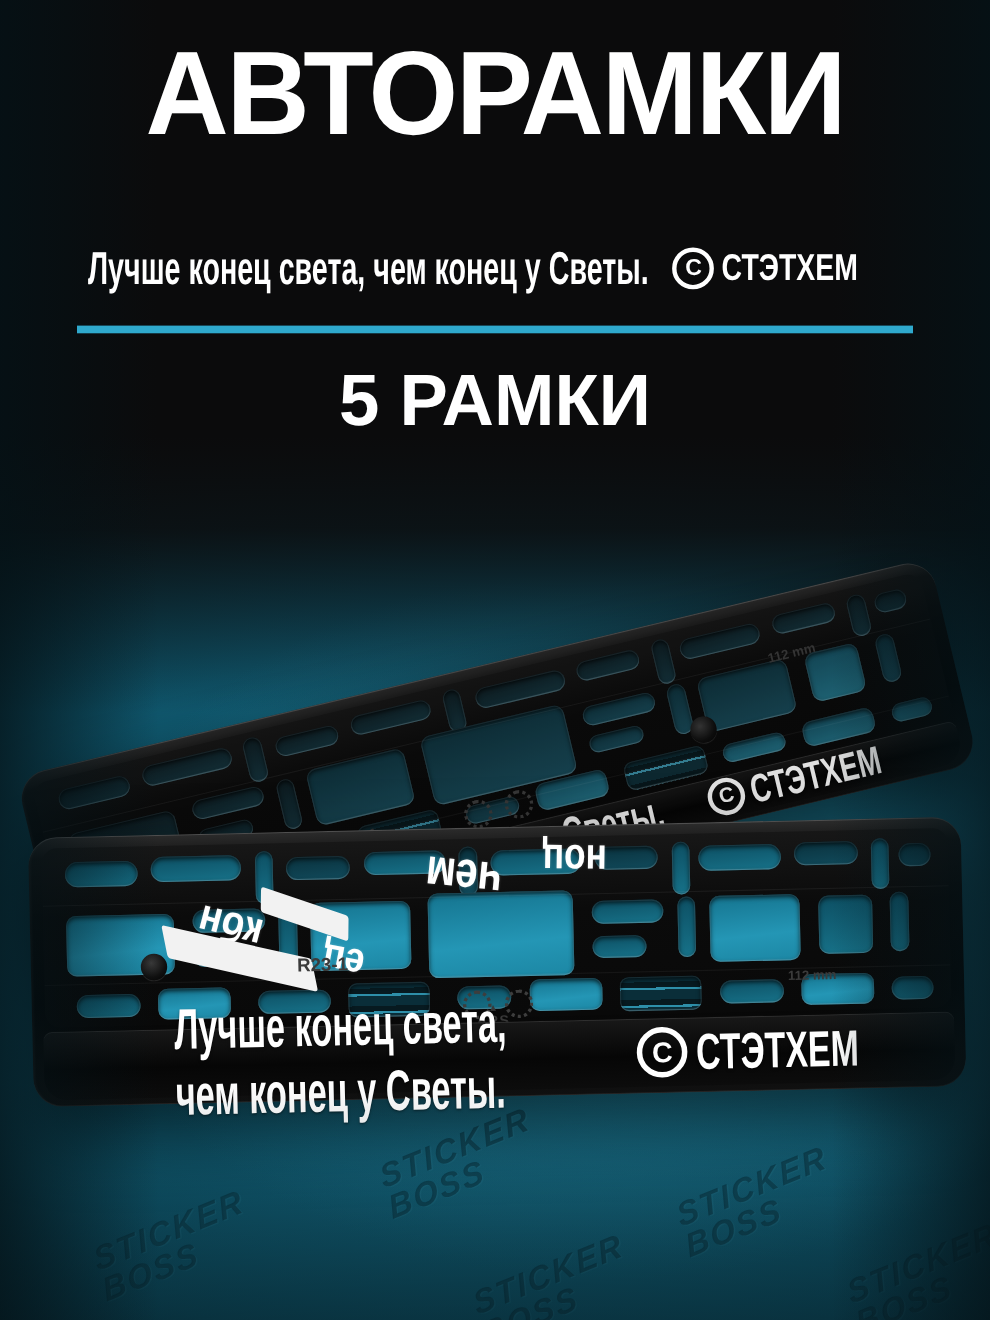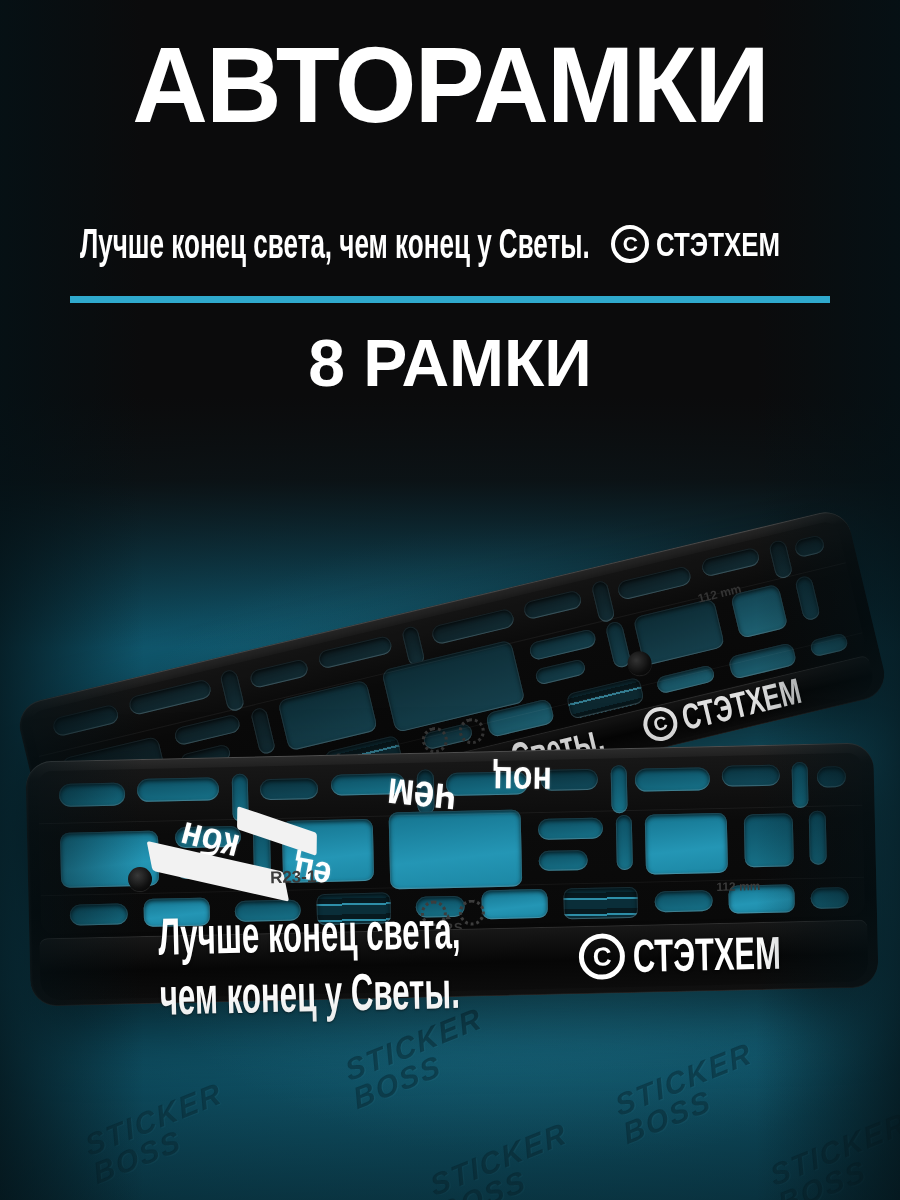--- a/index.html
+++ b/index.html
@@ -237,16 +237,16 @@
     <div class="tag-row">
       <span class="tag-wrap">
         <span class="tagline cond">Лучше конец света, чем конец у Светы.</span>
       </span>
       <span class="brand-logo brand-lg">
         <span class="ring">С</span>
         <span class="brand-txt">СТЭТХЕМ</span>
       </span>
     </div>
     <div class="accent-line" style="background: rgb(47, 169, 205);"></div>
-    <h2 class="count">8 РАМКИ</h2>
+    <h2 class="count">5 РАМКИ</h2>
   </div>
 
 </div>
 
 </body></html>

